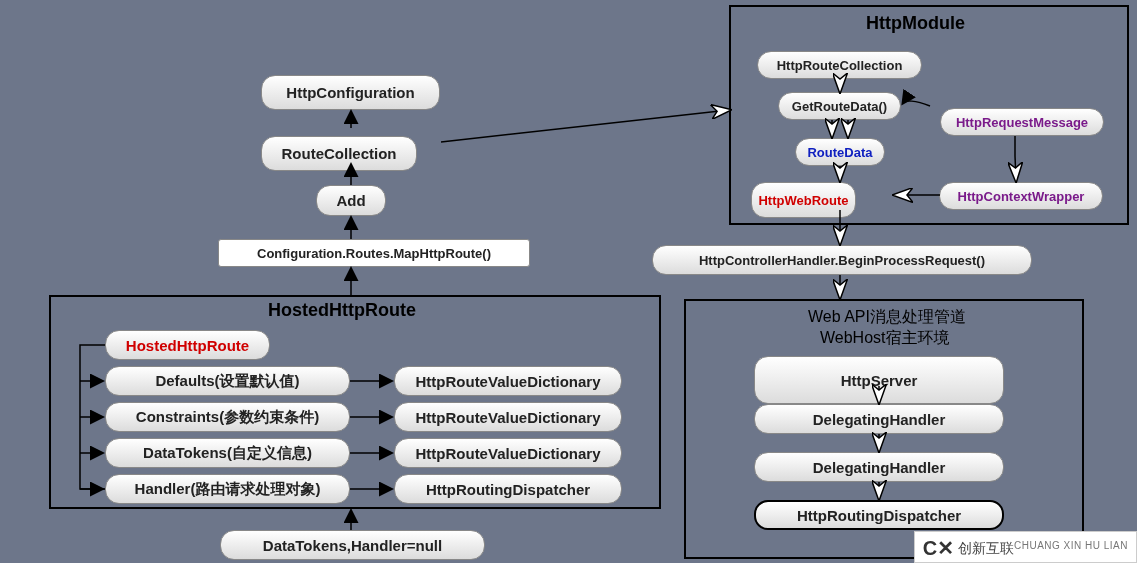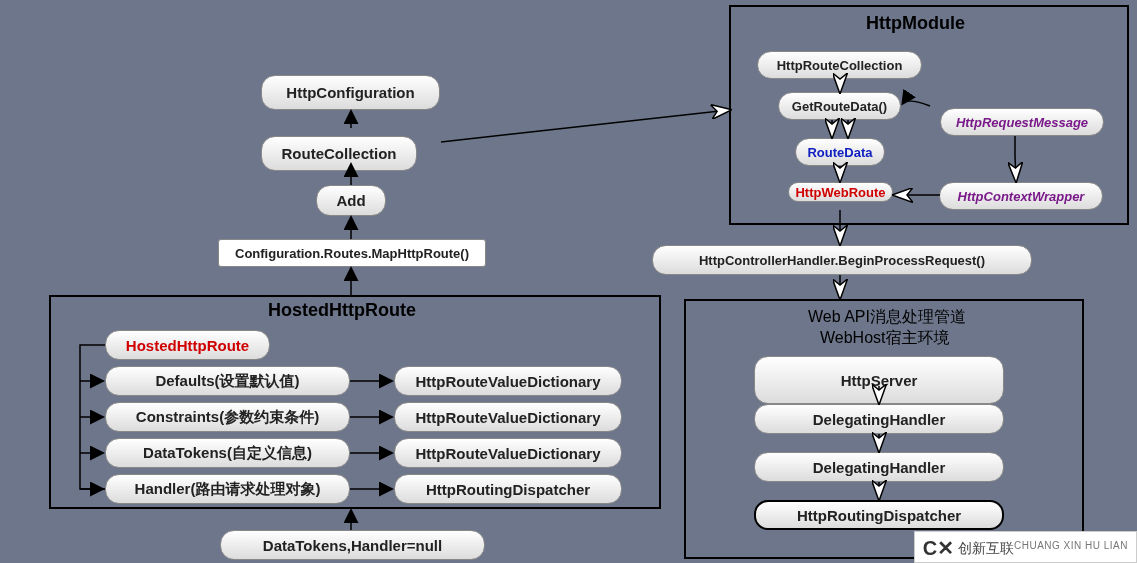--- a/index.html
+++ b/index.html
@@ -2,39 +2,39 @@
 <html><head>
 <meta charset="utf-8">
 <style>
   html,body{margin:0;padding:0;background:#6d768a;font-family:Arial,"Microsoft YaHei",sans-serif;width:1137px;height:563px;position:relative;overflow:hidden}
   .box{position:absolute;background:linear-gradient(#fff,#dcdcdc);border:1px solid #888;border-radius:14px;display:flex;align-items:center;justify-content:center;text-align:center;font-size:15px;font-weight:bold;color:#222;box-sizing:border-box;padding:2px 4px}
   .plain{background:#fff;border:1px solid #888;border-radius:3px;font-size:14px}
   .frame{position:absolute;border:2px solid #000;background:transparent;box-sizing:border-box}
   .title{position:absolute;font-weight:bold;font-size:18px;color:#000}
   .red{color:#d00000}
   .blue{color:#1020c0}
-  .purple{color:#7a1a8a;font-style:italic}
+  .purple{color:#7a1a8a;}
   .small{font-size:13px}
   svg{position:absolute;top:0;left:0;pointer-events:none}
   .logo{position:absolute;right:0;bottom:0;background:#fff;border:1px solid #ccc;font-size:11px;color:#777;padding:4px 8px 2px 8px;display:flex;align-items:center;gap:4px}
   .logo b{color:#333;font-size:20px;font-weight:bold;font-family:Arial}
 </style>
 </head>
 <body>
 
 <div class="box" style="left:261px;top:75px;width:179px;height:35px">
     <span>HttpConfiguration</span>
   </div>
 <div class="box" style="left:261px;top:136px;width:156px;height:35px">
     <span>RouteCollection</span>
   </div>
 <div class="box" style="left:316px;top:185px;width:70px;height:31px">
     <span>Add</span>
   </div>
-<div class="box plain small" style="left:218px;top:239px;width:268px;height:28px;font-size:13px">
+<div class="box plain small" style="left:218px;top:239px;width:312px;height:28px;font-size:13px">
     <span>Configuration.Routes.MapHttpRoute()</span>
   </div>
 
 <div class="frame" style="left:49px;top:295px;width:612px;height:214px"></div>
 <div class="title" style="left:268px;top:300px"><span>HostedHttpRoute</span></div>
 
 <div class="box" style="left:105px;top:330px;width:165px;height:30px">
     <span class="red">HostedHttpRoute</span>
   </div>
 <div class="box" style="left:105px;top:366px;width:245px;height:30px">
@@ -72,21 +72,21 @@
 
 <div class="box small" style="left:757px;top:51px;width:165px;height:28px">
     <span>HttpRouteCollection</span>
   </div>
 <div class="box small" style="left:778px;top:92px;width:123px;height:28px">
     <span>GetRouteData()</span>
   </div>
 <div class="box small" style="left:795px;top:138px;width:90px;height:28px">
     <span class="blue">RouteData</span>
   </div>
-<div class="box small" style="left:788px;top:182px;width:105px;height:20px">
+<div class="box small" style="left:751px;top:182px;width:105px;height:36px">
     <span class="red">HttpWebRoute</span>
   </div>
 
 <div class="box small" style="left:940px;top:108px;width:164px;height:28px">
     <span class="purple">HttpRequestMessage</span>
   </div>
 <div class="box small" style="left:939px;top:182px;width:164px;height:28px">
     <span class="purple">HttpContextWrapper</span>
   </div>
 

